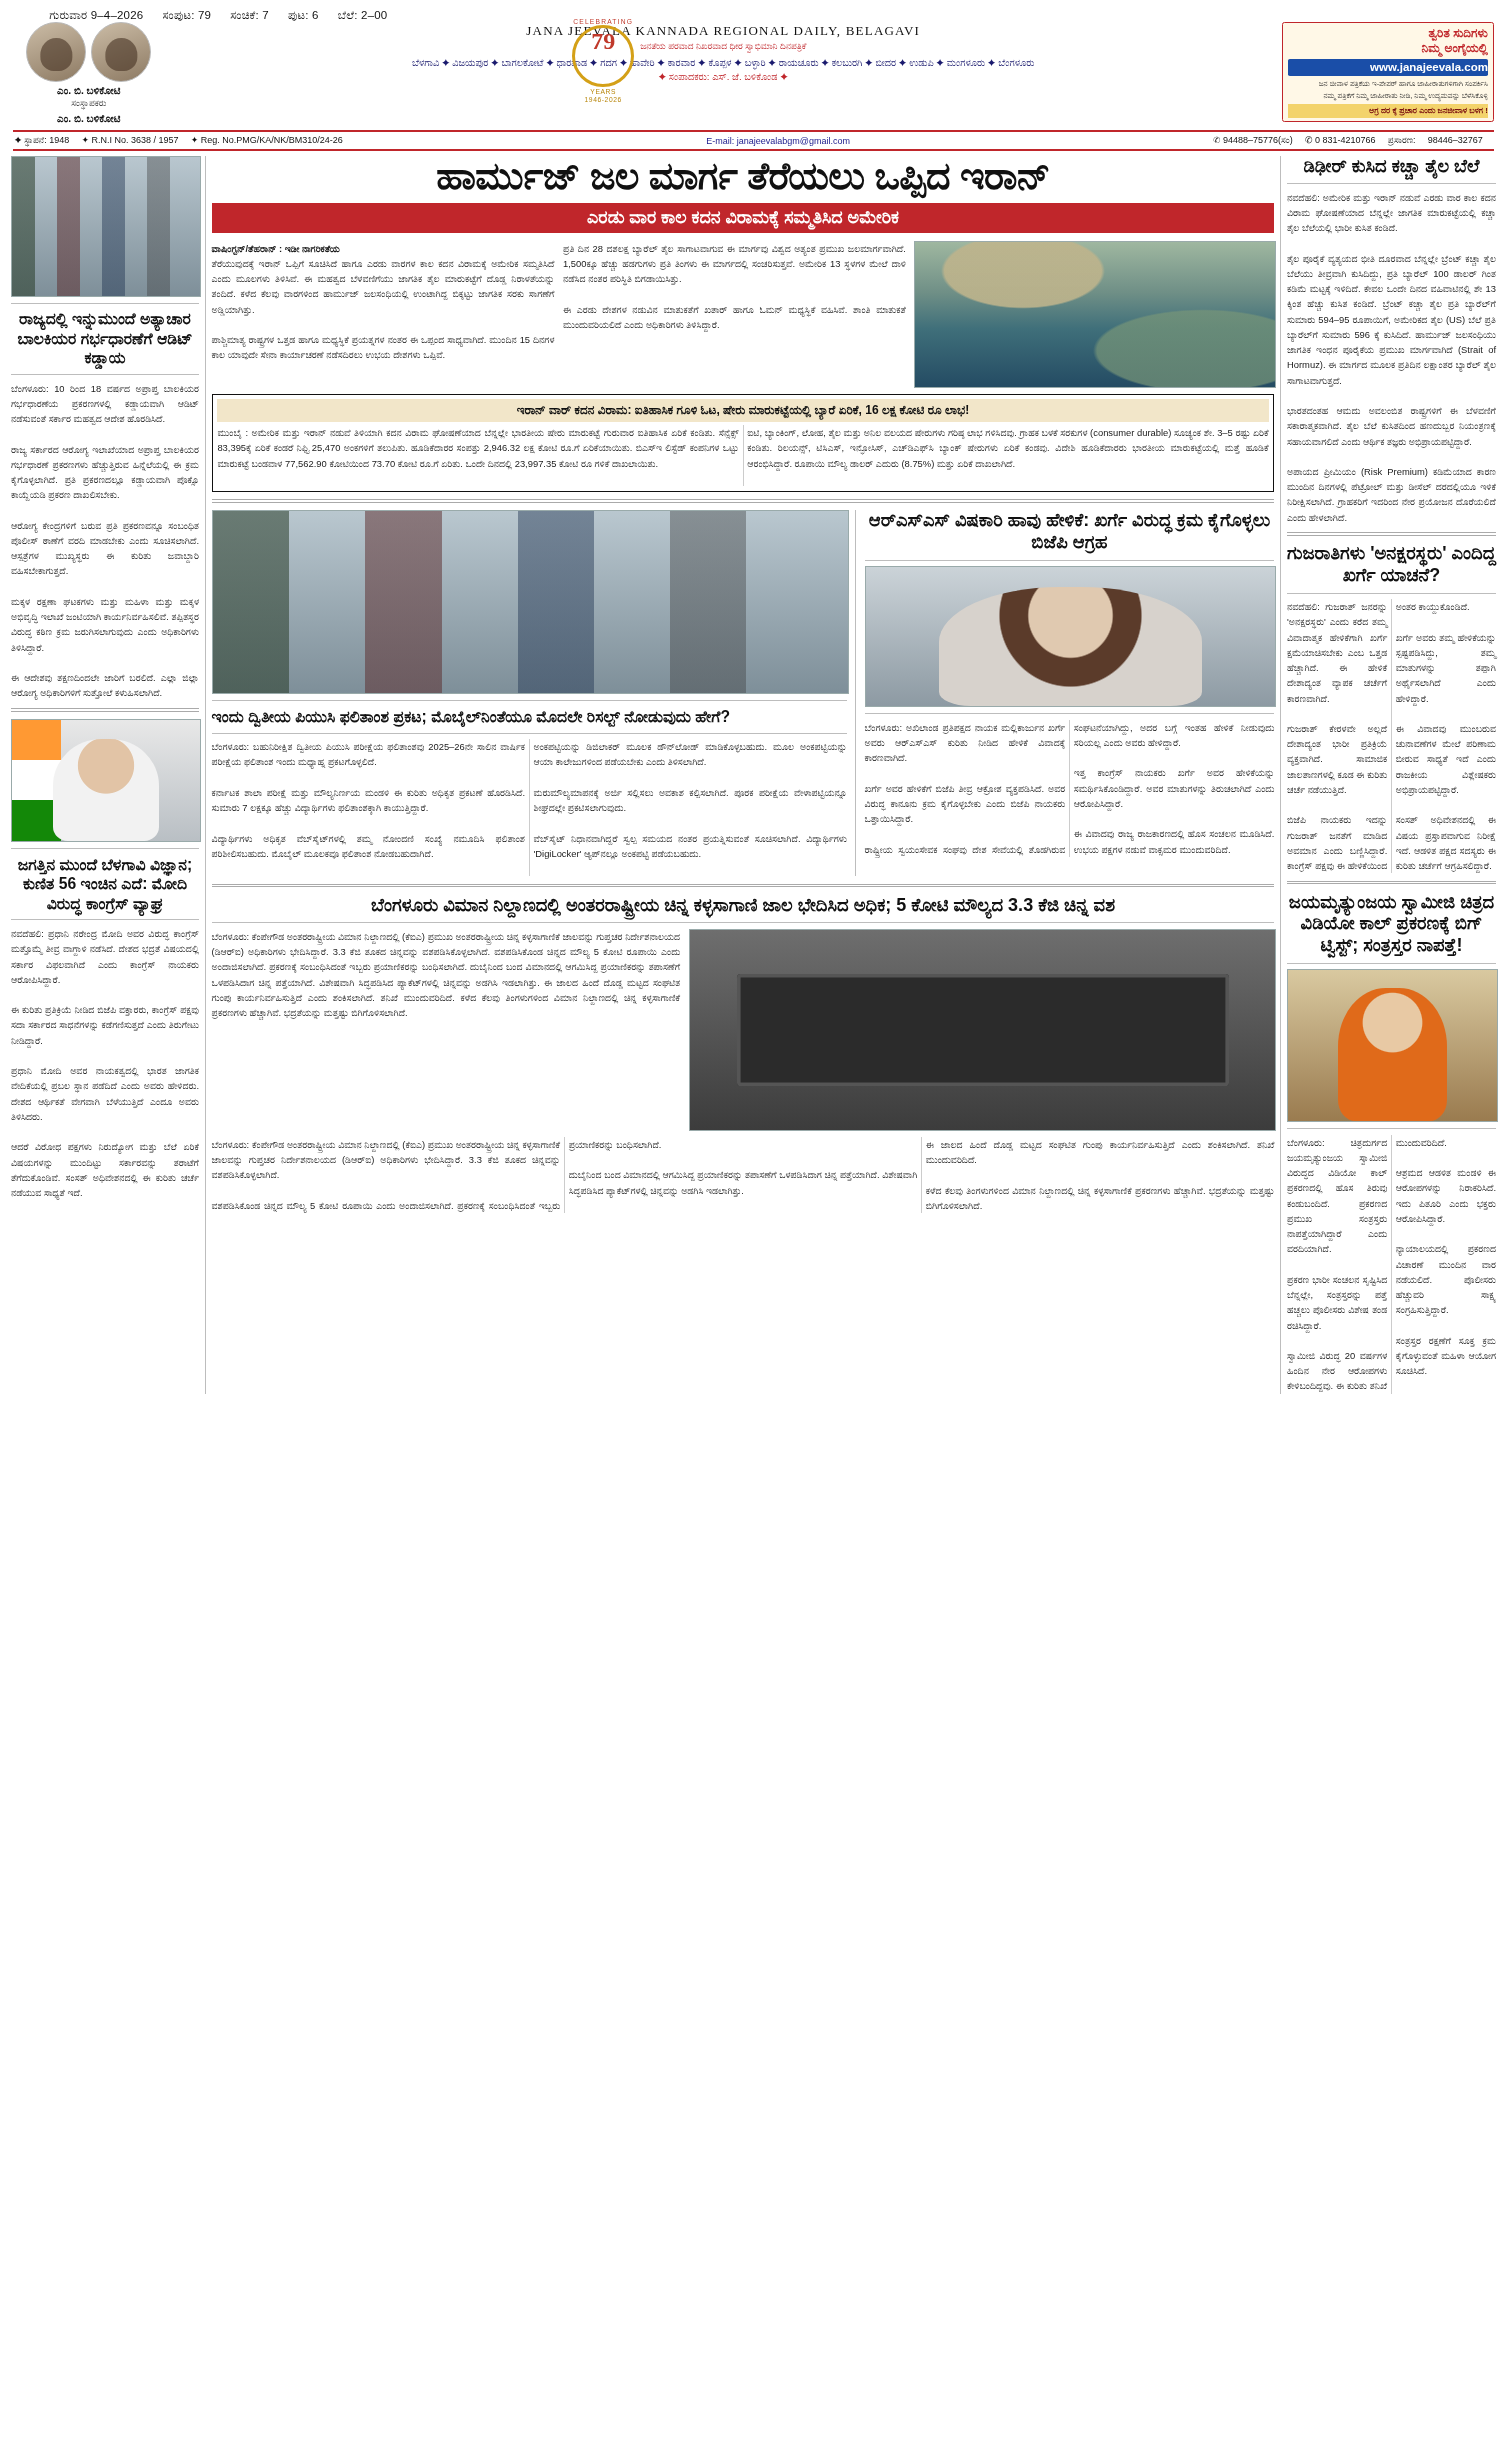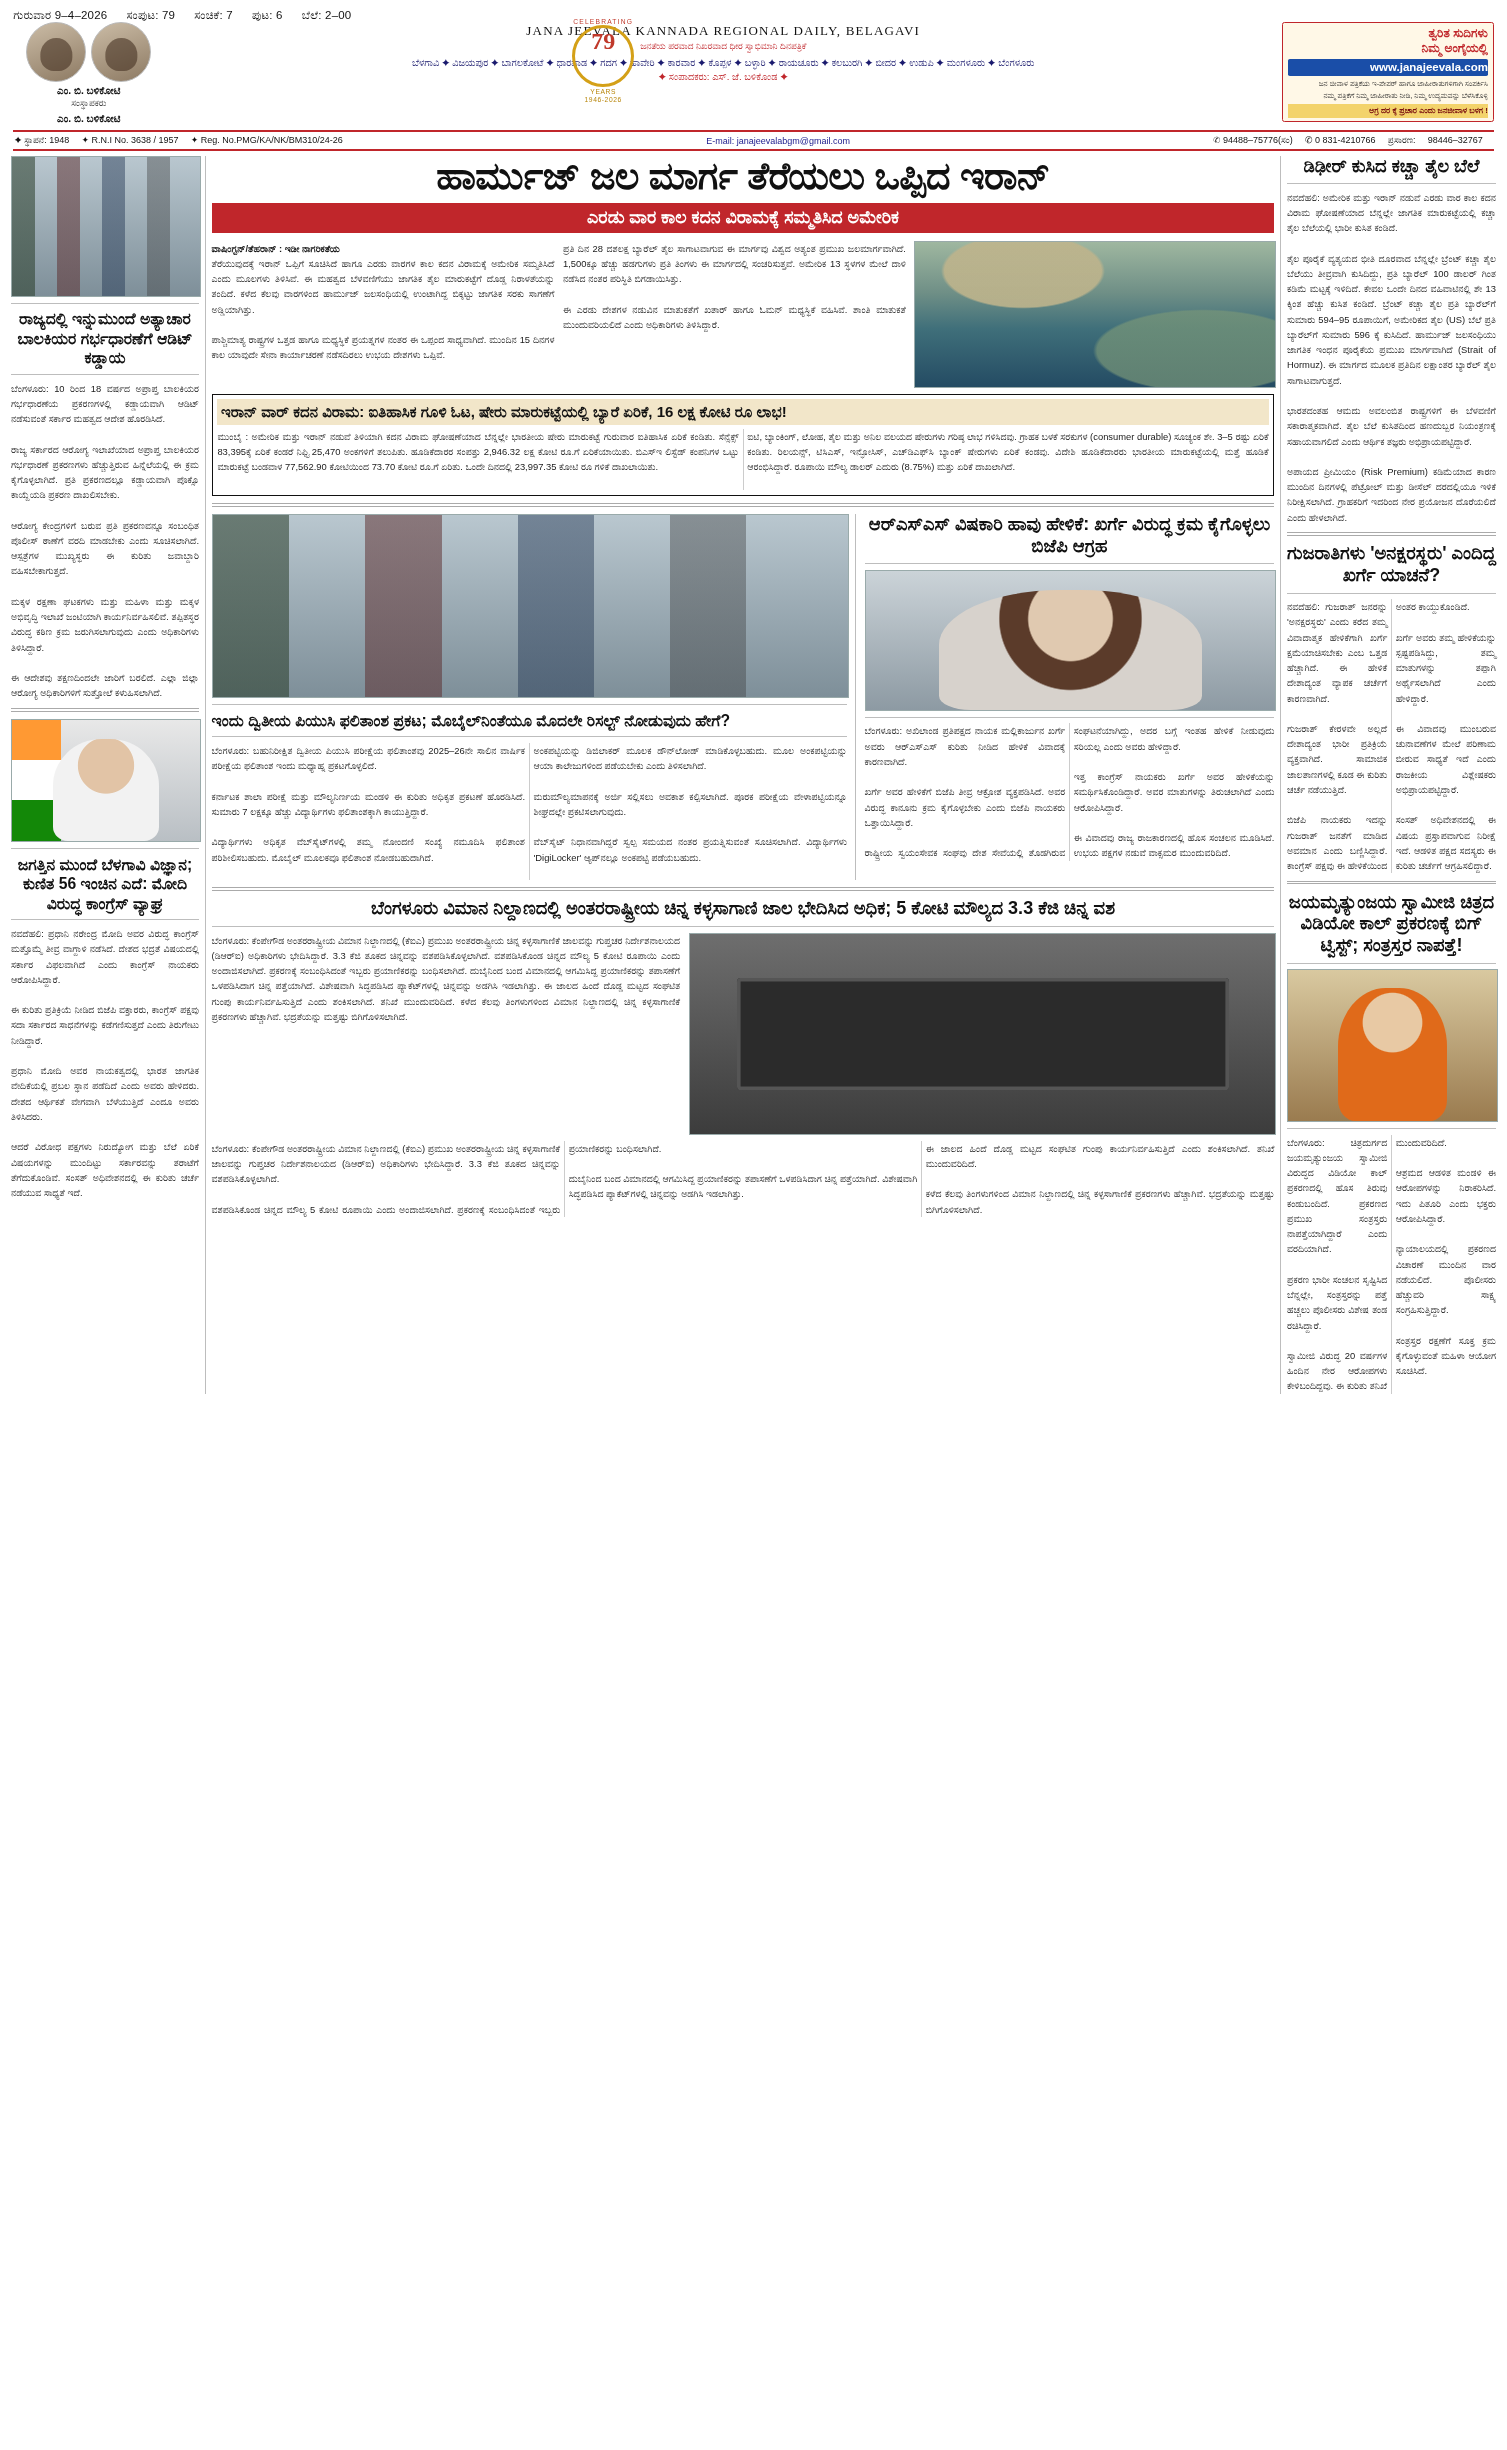--- a/index.html
+++ b/index.html
@@ -1,19 +1,19 @@
 <!DOCTYPE html>
 <html style="font-size:9.7px"><head>
 <meta charset="utf-8">
 <style>
   html,body{margin:0;padding:0;background:#fff;}
   body{width:1507px;font-family:"Liberation Sans",sans-serif;color:#111;}
   .page{width:1507px;min-height:2450px;background:#fff;position:relative;padding:0;box-sizing:border-box;}
   
-  .topbar{display:flex;align-items:center;justify-content:space-between;padding:8.5px 13.3px 0 13.3px;}
+  .topbar{display:flex;align-items:center;justify-content:space-between;padding:8.5px 13.3px 0 13.3px;margin-left:36px;}
   .topline{font-size:11.5px;color:#111;letter-spacing:0.2px;white-space:nowrap;}
   .topline span{margin-right:15.7px;}
   .mast-wrap{display:flex;align-items:flex-start;justify-content:space-between;padding:0 13.3px;}
   .editors{width:151px;text-align:center;}
   .ed-photos{display:flex;gap:4.8px;justify-content:center;}
   .ed-photo{width:58px;height:58px;border-radius:50%;overflow:hidden;border:1.2px solid #b9b9b9;background:linear-gradient(160deg,#cbbca6,#8d7a63);position:relative;}
   .ed-photo:after{content:"";position:absolute;left:50%;top:26%;width:54%;height:58%;transform:translateX(-50%);border-radius:50% 50% 42% 42%;background:rgba(60,40,25,.55);}
   .ed-name{font-size:10.3px;font-weight:bold;color:#111;margin-top:3.6px;line-height:1.25;text-align:center;}
   .ed-role{font-size:9px;color:#333;}
   .mast-center{flex:1;text-align:center;position:relative;}
@@ -43,21 +43,21 @@
   .hrule-d{height:1.8px;border-top:0.6px solid #aaa;border-bottom:0.6px solid #aaa;margin:7.3px 0;}
   .headline{font-size:38px;line-height:1.08;font-weight:bold;color:#111;text-align:center;letter-spacing:-0.6px;}
   .subhead-band{background:#c0262b;color:#fff;font-size:17.6px;font-weight:bold;text-align:center;padding:4.8px 6px;margin-top:6px;line-height:1.2;}
   .col-head{font-size:18px;font-weight:bold;line-height:1.2;color:#111;text-align:center;}
   .kicker{font-size:15.7px;font-weight:bold;line-height:1.25;color:#111;}
   .body{font-size:9.4px;line-height:1.62;color:#1a1a1a;text-align:justify;}
   .twocol{column-count:2;column-gap:8.5px;column-rule:0.6px solid #ccc;}
   .threecol{column-count:3;column-gap:8.5px;column-rule:0.6px solid #ccc;}
   .photo{width:100%;background:#cfd8dc;position:relative;overflow:hidden;border:0.6px solid #9aa;}
   .boxed{border:1.2px solid #111;padding:4.8px;margin-top:6px;}
-  .box-title{background:#f2e6c9;color:#111;font-size:15px;font-weight:bold;text-align:left;padding:3.6px;line-height:1.25;}
+  .box-title{background:#f2e6c9;color:#111;font-size:12px;font-weight:bold;text-align:center;padding:3.6px;line-height:1.25;}
   .center{text-align:center;}
   .mt6{margin-top:3.6px}.mt10{margin-top:6px}
   
   .ph-sea{background:linear-gradient(180deg,#9fb7a0 0%,#6f8f86 35%,#3f6f7a 60%,#244b63 100%);}
   .ph-sea:after{content:"";position:absolute;inset:0;background:
      radial-gradient(ellipse at 30% 20%,rgba(190,180,140,.9) 0 22%,transparent 23%),
      radial-gradient(ellipse at 80% 75%,rgba(120,150,120,.7) 0 26%,transparent 27%);}
   .ph-lab{background:linear-gradient(180deg,#b9c7cf,#7e8f99);}
   .ph-lab:after{content:"";position:absolute;inset:0;background:
      linear-gradient(90deg,rgba(40,60,40,.55) 0 12%,transparent 12% 24%,rgba(90,40,40,.5) 24% 36%,transparent 36% 48%,rgba(30,50,80,.45) 48% 60%,transparent 60% 72%,rgba(60,60,60,.4) 72% 84%,transparent 84%);}

